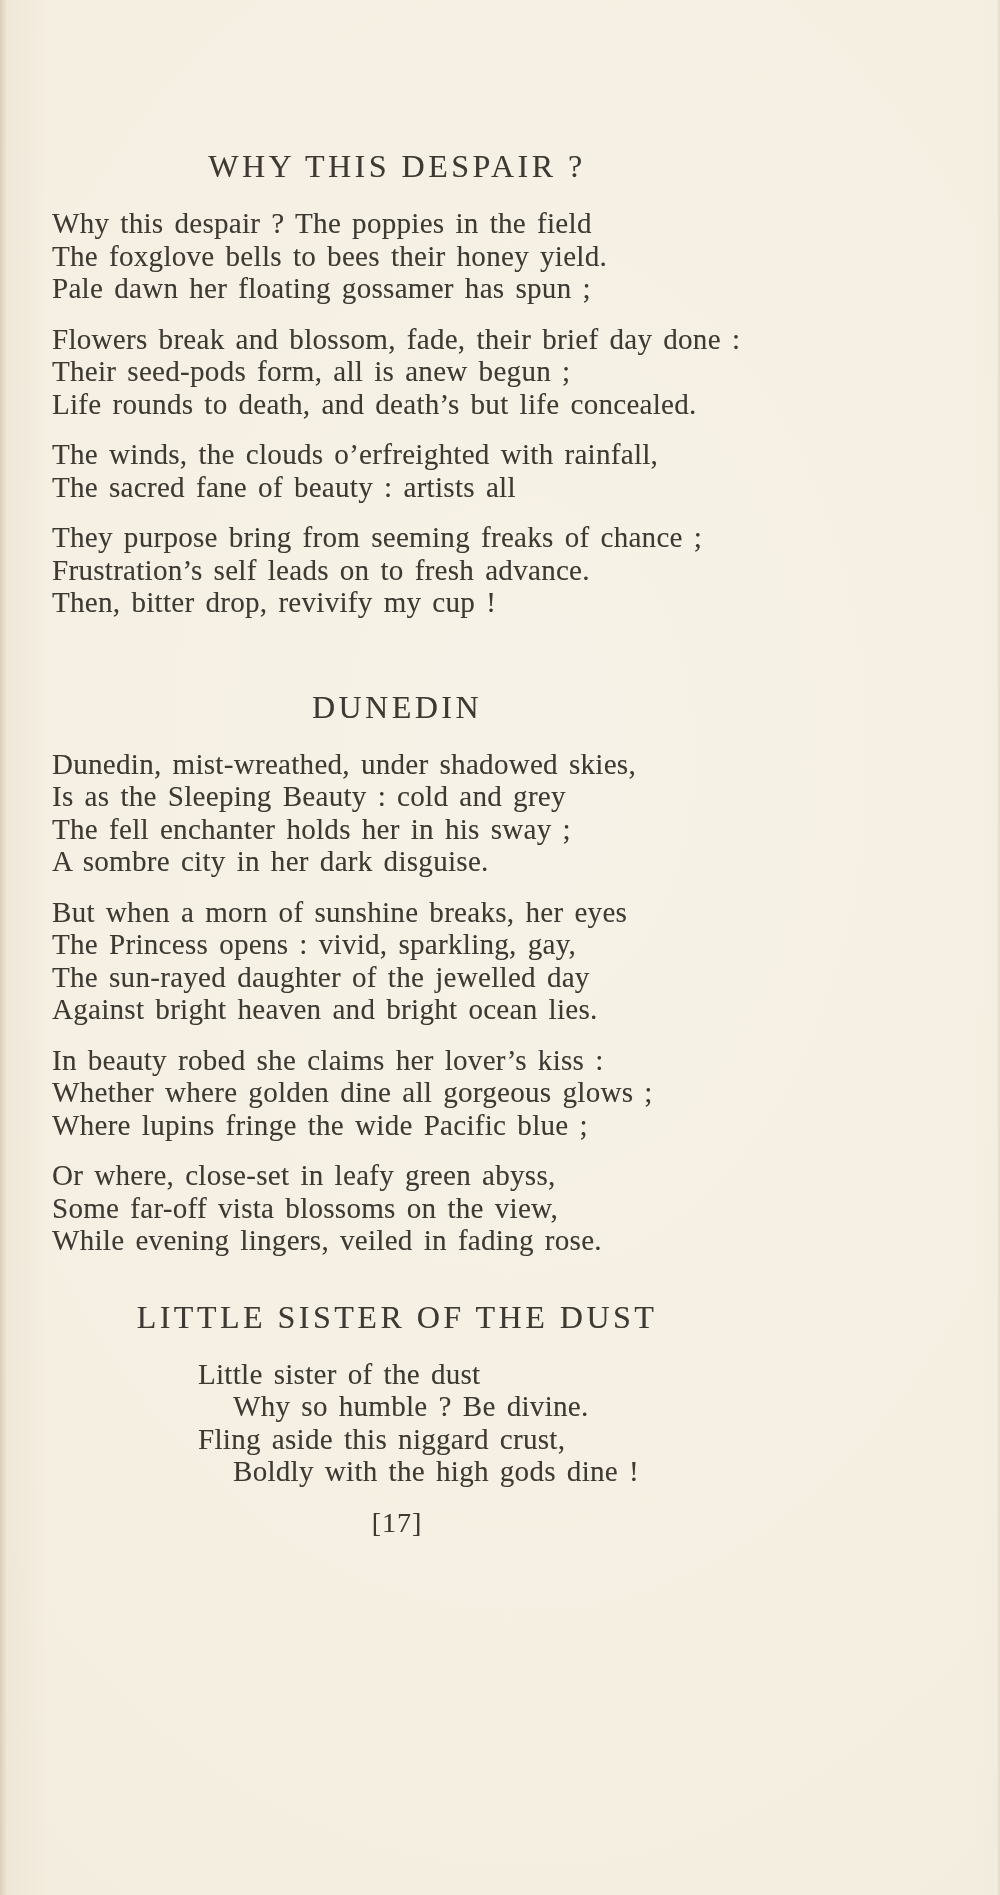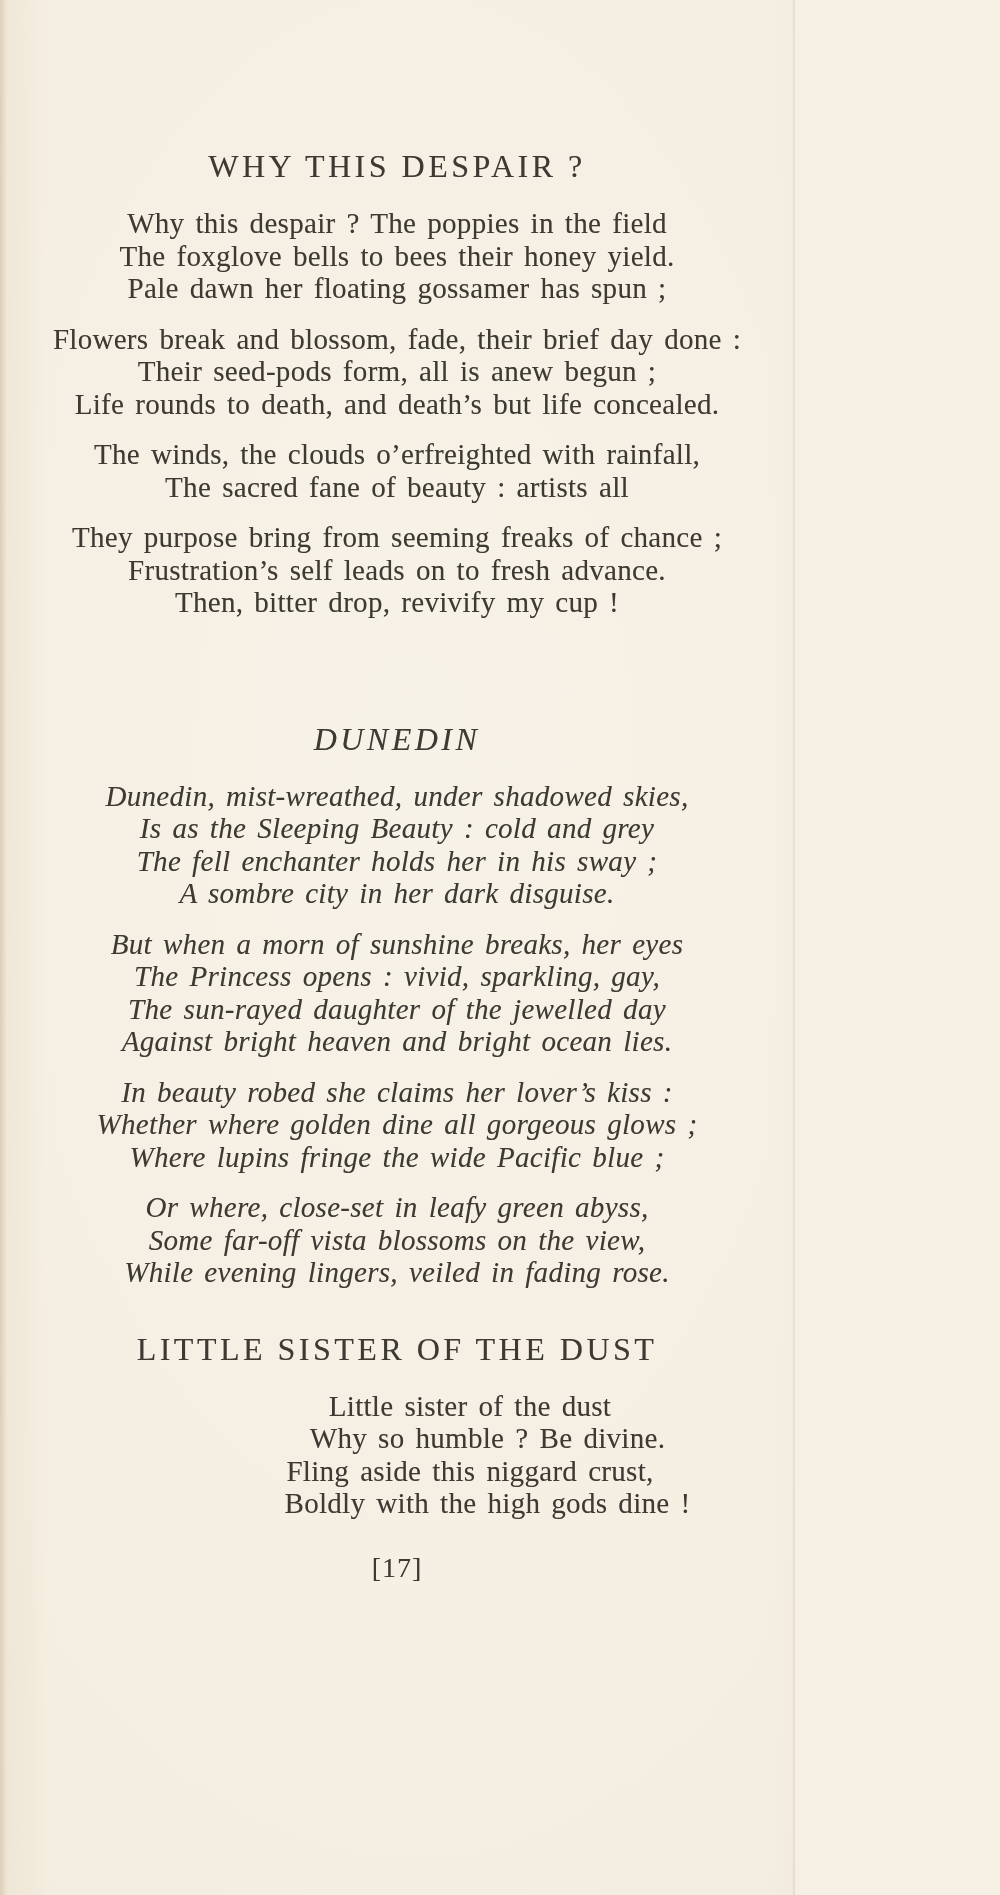--- a/index.html
+++ b/index.html
@@ -3,21 +3,21 @@
 <meta charset="utf-8">
 <style>
   html, body {
     margin: 0;
     padding: 0;
     background: #f5f0e3;
   }
 
   .page {
     position: relative;
-    width: 795px;
+    width: 1000px;
     height: 1895px;
     overflow: hidden;
     background-color: var(--paper, #f5f0e3);
     background-image:
       linear-gradient(90deg, #dccfba 0px, rgba(234,224,206,0.55) 7px, rgba(245,240,227,0) 50px),
       linear-gradient(270deg, rgba(203,190,168,0.45) 0px, rgba(236,228,211,0.2) 3px, rgba(245,240,227,0) 24px),
       radial-gradient(115% 90% at 52% 40%, #f7f2e7 0%, #f5efe2 60%, #f1ebdc 100%);
     color: var(--ink, #3d3933);
     font-family: "Liberation Serif", "DejaVu Serif", serif;
     -webkit-font-smoothing: antialiased;
@@ -27,54 +27,52 @@
     position: absolute;
     left: 52px;
     top: 148px;
     width: 690px;
   }
 
   .poem {
     display: flow-root; 
   }
 
-  .poem + .poem.poem-2 { margin-top: 84px; font-style: italic; }
+  .poem + .poem.poem-2 { margin-top: 52px; }
   .poem + .poem.poem-3 { margin-top: 24px; }
 
   .poem-title {
     margin: 0 0 22px 0;
     font-size: 32px;
     line-height: 37px;
     font-weight: 400;
     letter-spacing: 3.5px;
     text-align: center;
     white-space: nowrap;
     text-shadow: 0.2px 0.2px 0.4px rgba(61,57,51,0.35);
   }
 
   .stanza {
     margin: 0 0 18px 0;
-    text-align: center;
   }
 
   .line {
     font-size: 29px;
     line-height: 32.5px;
     letter-spacing: 0.3px;
     word-spacing: 3.5px;
     white-space: nowrap;
     text-shadow: 0.2px 0.2px 0.4px rgba(61,57,51,0.3);
   }
 
   
   .poem--indented .line:nth-child(odd)  { margin-left: 146px; }
   .poem--indented .line:nth-child(even) { margin-left: 181px; }
 
   .page-number {
-    margin-top: 13px;
     text-align: center;
     font-size: 28px;
     line-height: 33px;
     letter-spacing: 1px;
     text-shadow: 0.2px 0.2px 0.4px rgba(61,57,51,0.3);
   }
 </style>
 </head>
 <body>
 

